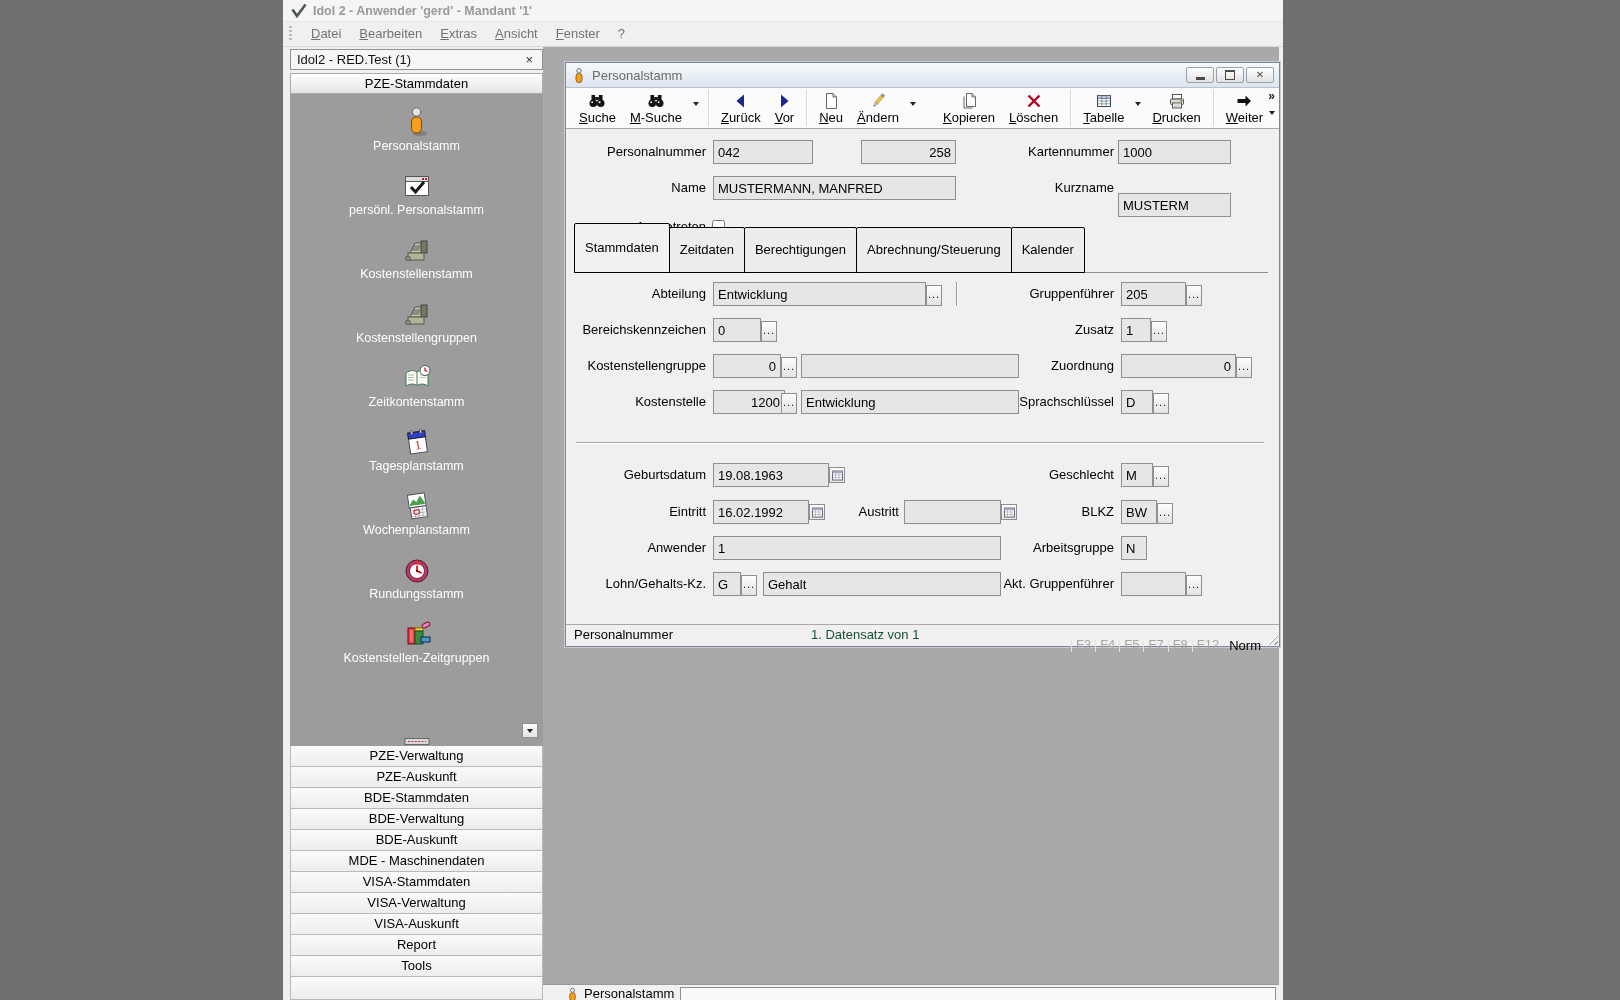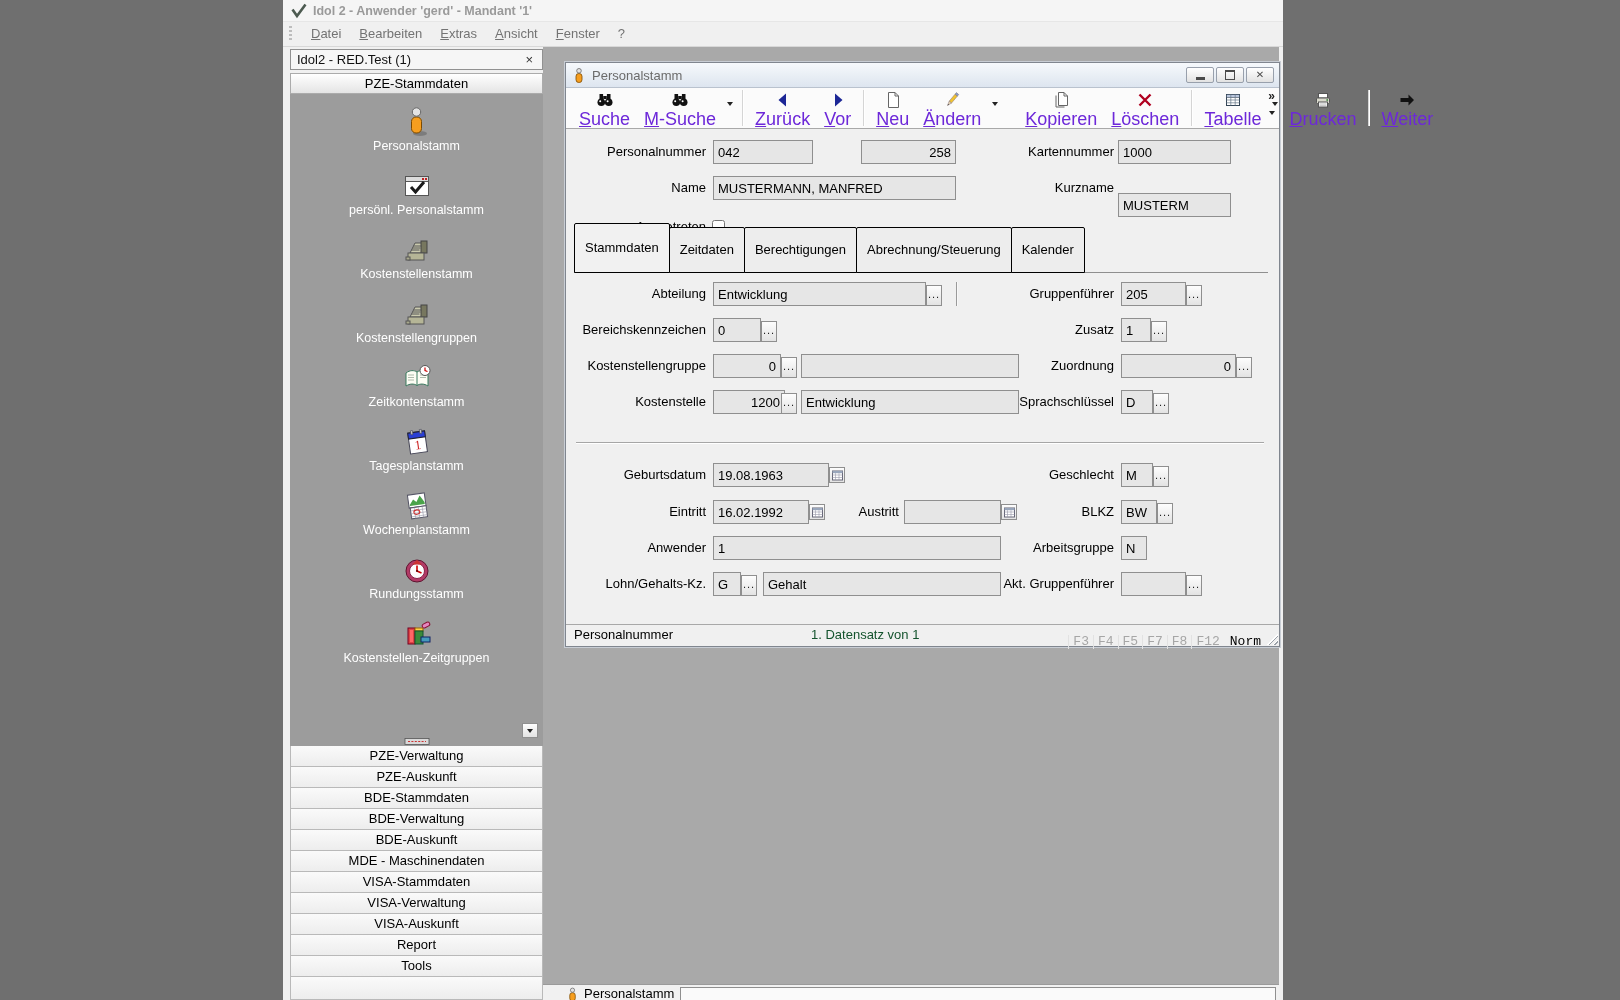--- a/index.html
+++ b/index.html
@@ -41,21 +41,21 @@
   .caption-btns{margin-left:auto;margin-right:5px;display:flex;}
   .cap-btn{width:28px;height:16px;margin-left:2px;background:linear-gradient(#ffffff,#e2e2e2);border:1px solid #98a0ac;border-radius:2px;display:flex;align-items:center;justify-content:center;box-sizing:border-box;}
   .glyph-min{width:9px;height:3px;background:#4a4a4a;margin-top:6px;}
   .glyph-max{width:8px;height:7px;border:1px solid #4a4a4a;border-top-width:2px;}
   .glyph-close{font-size:10px;color:#4a4a4a;line-height:1;}
   
   .toolbar{height:40px;background:#fbfbfb;display:flex;align-items:stretch;position:relative;flex:0 0 auto;padding-left:6px;}
   #toolbar-items{display:flex;align-items:stretch;}
   .tb-btn{display:flex;flex-direction:column;align-items:center;justify-content:flex-start;padding:3px 7px 0 7px;cursor:default;}
   .tb-icon{height:19px;display:inline-flex;align-items:center;}
-  .tb-label{font-size:18px;color:#6d28d9;white-space:nowrap;margin-top:0px;}
+  .tb-label{font-size:13px;color:#000000;white-space:nowrap;margin-top:0px;}
   .tb-dd{display:flex;align-items:center;padding:0 4px;margin-top:6px;height:20px;}
   .tri-down{width:0;height:0;border-left:3.5px solid transparent;border-right:3.5px solid transparent;border-top:4px solid #222;display:inline-block;}
   .tb-sep{width:1px;background:#d5d5d5;margin:2px 5px;box-shadow:1px 0 0 #ffffff;}
   .tb-gap{width:16px;}
   .tb-overflow{position:absolute;right:4px;top:1px;display:flex;flex-direction:column;align-items:center;}
   .tb-overflow .chev{font-size:12px;font-weight:bold;color:#222;line-height:14px;}
   .tb-overflow .tri-down{margin-top:8px;}
   
   .form{flex:1;position:relative;background:#f0f0f0;border-top:1px solid #a8a8a8;min-height:0;}
   .lbl{position:absolute;height:24px;line-height:24px;font-size:13px;color:#000;text-align:right;white-space:nowrap;}
@@ -68,21 +68,21 @@
   .vdiv{position:absolute;width:1px;background:#9a9a9a;box-shadow:1px 0 0 #f8f8f8;}
   
   #tabs{position:absolute;left:8px;top:121px;height:23px;display:flex;align-items:flex-end;z-index:2;}
   .tab{height:18px;line-height:18px;padding:13px 10px;font-size:13px;color:#000;background:#ededed;border:1px solid #000000;margin-left:-1px;border-radius:2px 2px 0 0;}
   .tab.active{height:22px;line-height:22px;background:#f1f1f1;position:relative;z-index:3;margin-left:0;}
   .tabline{position:absolute;left:8px;top:143px;width:694px;height:1px;background:#8f8f8f;z-index:1;}
   
   .child-status{height:21px;border-top:1px solid #a8a8a8;background:#f0f0f0;position:relative;flex:0 0 auto;font-size:13px;}
   .cs-left{position:absolute;left:8px;top:0;line-height:20px;color:#000;}
   .cs-mid{position:absolute;left:245px;top:0;line-height:20px;color:#14532d;}
-  .cs-right{position:absolute;right:18px;top:4px;height:20px;display:flex;align-items:flex-end;font-family:Liberation Mono, monospace;}
+  .cs-right{position:absolute;right:18px;top:13px;height:20px;display:flex;align-items:flex-start;}
   .fkey{color:#a6a6a6;padding:0 4px;border-left:1px solid #e2e2e2;line-height:14px;}
   .cs-mode{color:#000;margin-left:6px;}
   .grip{position:absolute;right:1px;bottom:1px;width:13px;height:13px;background:repeating-linear-gradient(-45deg,transparent 0 2px,#9aa0a8 2px 3px,#ffffff 3px 4px);clip-path:polygon(100% 0,100% 100%,0 100%);}
   
   .mdi-tabbar{position:absolute;left:0;right:0;top:937px;height:18px;background:#f1f1f1;border-top:1px solid #9a9a9a;display:flex;align-items:flex-start;}
   .mdi-tab{margin-left:22px;display:flex;align-items:center;padding:1px 6px 0 2px;}
   .mdi-tab-icon{width:11px;height:14px;display:inline-flex;}
   .mdi-tab-label{margin-left:6px;font-size:13px;color:#000;white-space:nowrap;}
   .mdi-tabrest{flex:1;margin-top:2px;margin-right:3px;height:20px;background:#fafafa;border:1px solid #8f8f8f;border-bottom:none;}
   u{text-decoration:underline;}

